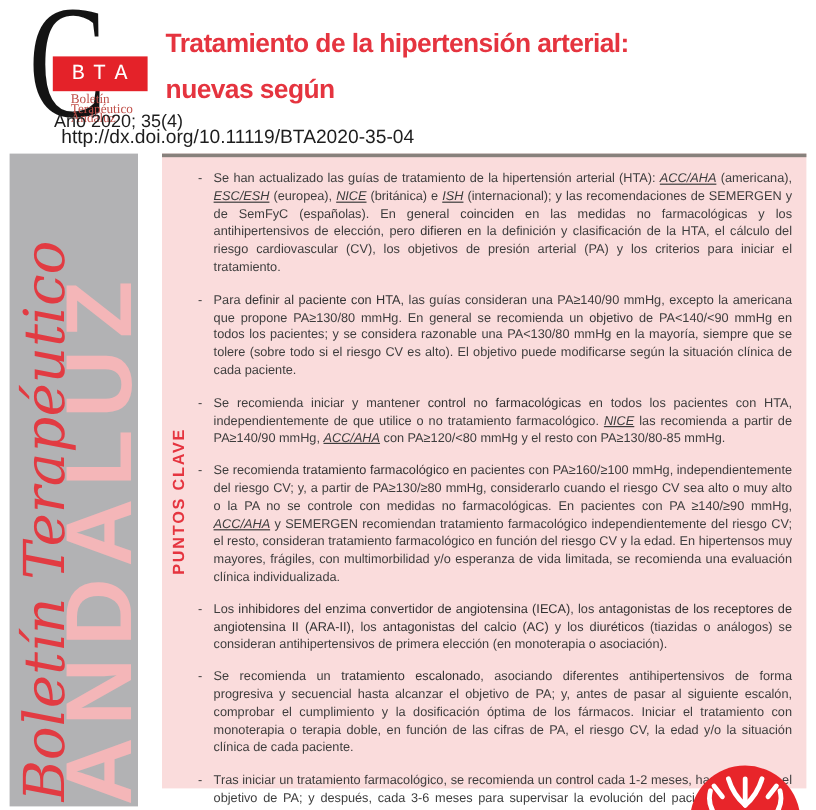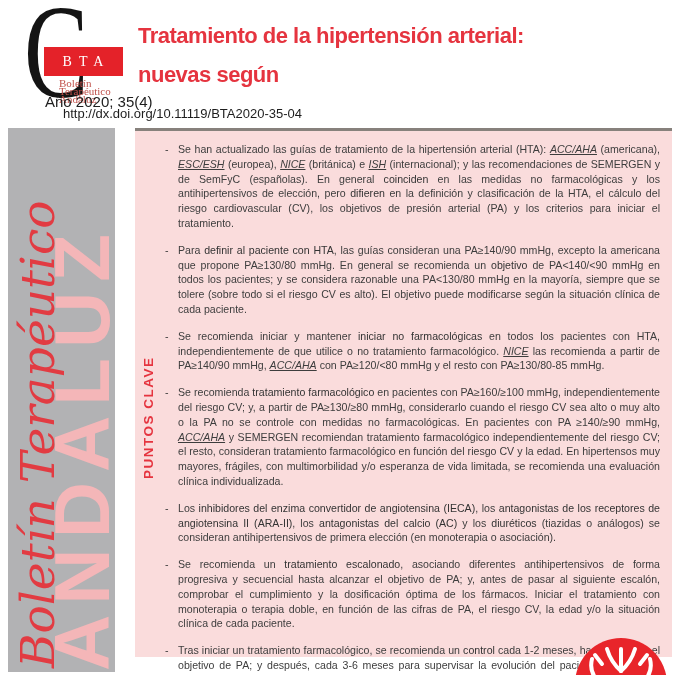--- a/index.html
+++ b/index.html
@@ -9,31 +9,31 @@
   }
   
   .masthead-c{
     position:absolute;left:24px;top:-15px;
     font-family:"Liberation Serif",serif;font-size:134px;line-height:1;
     color:#141414;transform:scaleX(.72);transform-origin:0 0;
   }
   .bta-box{
     position:absolute;left:44px;top:47px;width:79px;height:29px;
     background:#e42229;color:#fff;
-    font-family:Liberation Serif, serif;font-size:14px;letter-spacing:7px;
+    font-family:Liberation Mono, monospace;font-size:18px;letter-spacing:7px;
     display:flex;align-items:center;justify-content:center;padding-left:6px;
     box-sizing:border-box;
   }
   .bta-sub{
     position:absolute;left:59px;top:79px;
     font-family:Liberation Serif, serif;font-size:11px;line-height:8px;
     color:#c0504a;
   }
   .issue-line{position:absolute;left:45px;top:93px;font-size:15px;color:#1d1d1d;}
-  .doi-line{position:absolute;left:63px;top:106px;font-size:13px;color:#1d1d1d;text-decoration:none;}
+  .doi-line{position:absolute;left:51px;top:106px;font-size:16px;color:#1d1d1d;text-decoration:none;}
   
   .title{
     position:absolute;left:138px;top:16px;width:535px;
     color:#e5343f;font-weight:bold;font-size:22px;line-height:39px;letter-spacing:-.5px;
   }
   
   .sidebar{
     position:absolute;left:8px;top:128px;width:107px;height:544px;
     background:#b2b2b4;overflow:hidden;
   }
@@ -106,21 +106,21 @@
     <div class="bullet">
       <span class="dash">-</span>
       <span class="btext">Se han actualizado las guías de tratamiento de la hipertensión arterial (HTA): <i>ACC/AHA</i> (americana), <i>ESC/ESH</i> (europea), <i>NICE</i> (británica) e <i>ISH</i> (internacional); y las recomendaciones de SEMERGEN y de SemFyC (españolas). En general <b>coinciden</b> en las medidas no farmacológicas y los antihipertensivos de elección, pero <b>difieren</b> en la definición y clasificación de la HTA, el cálculo del riesgo cardiovascular (CV), los objetivos de presión arterial (PA) y los criterios para iniciar el tratamiento.</span>
     </div>
     <div class="bullet">
       <span class="dash">-</span>
       <span class="btext">Para <b>definir al paciente con HTA</b>, las guías consideran una PA≥140/90 mmHg, excepto la americana que propone PA≥130/80 mmHg. En general se recomienda un <b>objetivo</b> de PA&lt;140/&lt;90 mmHg en todos los pacientes; y se considera razonable una PA&lt;130/80 mmHg en la mayoría, siempre que se tolere (sobre todo si el riesgo CV es alto). El objetivo puede modificarse según la situación clínica de cada paciente.</span>
     </div>
     <div class="bullet">
       <span class="dash">-</span>
-      <span class="btext">Se recomienda iniciar y mantener <b>iniciar no farmacológicas</b> en todos los pacientes con HTA, independientemente de que utilice o no tratamiento farmacológico. <i>NICE</i> las recomienda a partir de PA≥140/90 mmHg, <i>ACC/AHA</i> con PA≥120/&lt;80 mmHg y el resto con PA≥130/80-85 mmHg.</span>
+      <span class="btext">Se recomienda iniciar y mantener <b>control no farmacológicas</b> en todos los pacientes con HTA, independientemente de que utilice o no tratamiento farmacológico. <i>NICE</i> las recomienda a partir de PA≥140/90 mmHg, <i>ACC/AHA</i> con PA≥120/&lt;80 mmHg y el resto con PA≥130/80-85 mmHg.</span>
     </div>
     <div class="bullet">
       <span class="dash">-</span>
       <span class="btext">Se recomienda <b>tratamiento farmacológico</b> en pacientes con PA≥160/≥100 mmHg, independientemente del riesgo CV; y, a partir de PA≥130/≥80 mmHg, considerarlo cuando el riesgo CV sea alto o muy alto o la PA no se controle con medidas no farmacológicas. En pacientes con PA ≥140/≥90 mmHg, <i>ACC/AHA</i> y SEMERGEN recomiendan tratamiento farmacológico independientemente del riesgo CV; el resto, consideran tratamiento farmacológico en función del riesgo CV y la edad. En hipertensos muy mayores, frágiles, con multimorbilidad y/o esperanza de vida limitada, se recomienda una evaluación clínica individualizada.</span>
     </div>
     <div class="bullet">
       <span class="dash">-</span>
       <span class="btext">Los <b>inhibidores del enzima convertidor de angiotensina (IECA)</b>, los <b>antagonistas de los receptores de angiotensina II (ARA-II)</b>, los <b>antagonistas del calcio (AC)</b> y los <b>diuréticos</b> (tiazidas o análogos) se consideran antihipertensivos de primera elección (en monoterapia o asociación).</span>
     </div>
     <div class="bullet">

